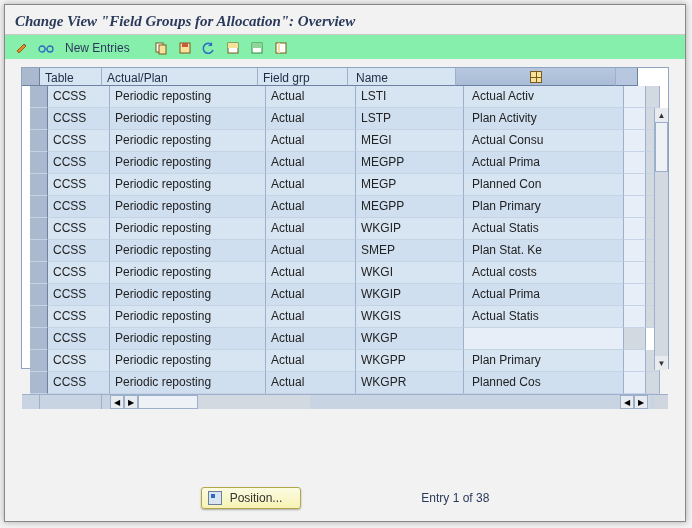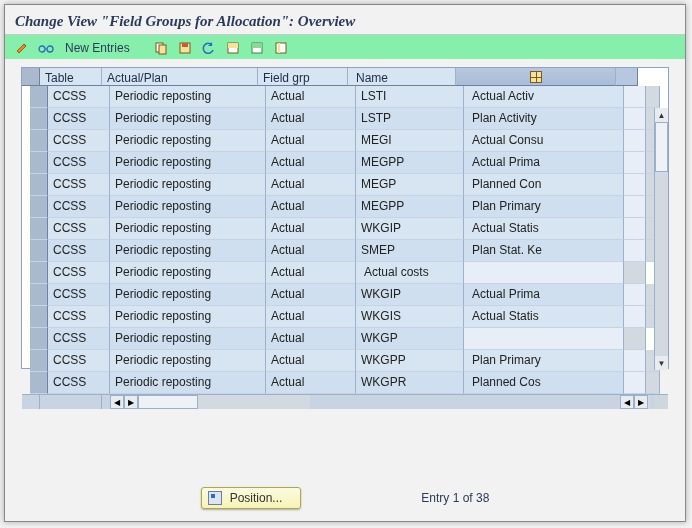--- a/index.html
+++ b/index.html
@@ -327,20 +327,21 @@
           <div class="cell">SMEP</div>
           <div class="cell namecell">Plan Stat. Ke</div>
           <div class="cell" style="background:#e7eef8"></div>
           <div class="cell" style="background:#d3d9e0;padding:0"></div>
         </div>
         <div class="row">
           <div class="cell selcell"></div>
           <div class="cell">CCSS</div>
           <div class="cell">Periodic reposting</div>
           <div class="cell">Actual</div>
+          <div class="cell">WKGI</div>
           <div class="cell namecell">Actual costs</div>
           <div class="cell" style="background:#e7eef8"></div>
           <div class="cell" style="background:#d3d9e0;padding:0"></div>
         </div>
         <div class="row">
           <div class="cell selcell"></div>
           <div class="cell">CCSS</div>
           <div class="cell">Periodic reposting</div>
           <div class="cell">Actual</div>
           <div class="cell">WKGIP</div>

